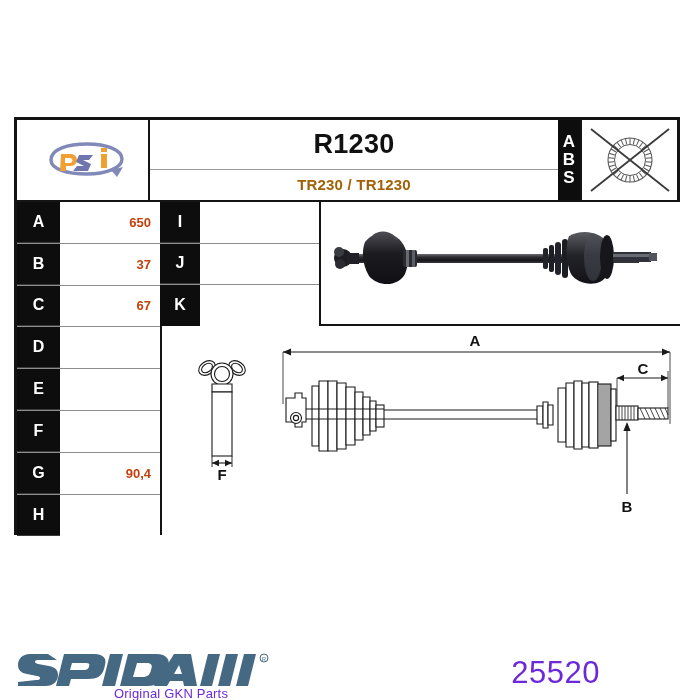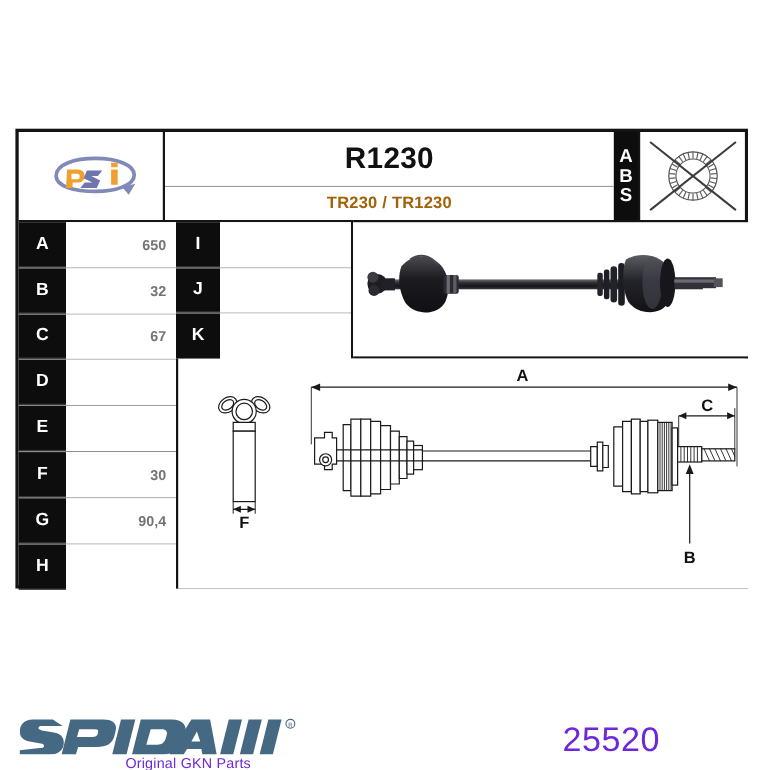--- a/index.html
+++ b/index.html
@@ -78,21 +78,21 @@
   .spec-key {
     width: 43px; background: #0d0d0d; color: #fff;
     display: flex; align-items: center; justify-content: center;
     font-size: 16px; font-weight: bold;
     border-bottom: 1px solid #3a3a3a;
   }
   .spec-val {
     flex: 1; background: #fff;
     display: flex; align-items: center; justify-content: flex-end;
     padding-right: 9px;
-    font-size: 13px; font-weight: bold; color: #737373;
+    font-size: 13px; font-weight: bold; color: #c2410c;
   }
 
   
   .spec2 {
     position: absolute; left: 143px; top: 80px;
     width: 161px; height: 126px;
     border-top: 2px solid #141414;
     border-right: 2px solid #141414;
   }
   .spec2 .spec-row { height: 41.5px; }
@@ -217,37 +217,36 @@
       </div>
     </div>
 
     <div class="spec">
       <div class="spec-row">
         <div class="spec-key">A</div>
         <div class="spec-val">650</div>
       </div>
       <div class="spec-row">
         <div class="spec-key">B</div>
-        <div class="spec-val">32</div>
+        <div class="spec-val">37</div>
       </div>
       <div class="spec-row">
         <div class="spec-key">C</div>
         <div class="spec-val">67</div>
       </div>
       <div class="spec-row">
         <div class="spec-key">D</div>
         <div class="spec-val"></div>
       </div>
       <div class="spec-row">
         <div class="spec-key">E</div>
         <div class="spec-val"></div>
       </div>
       <div class="spec-row">
         <div class="spec-key">F</div>
-        <div class="spec-val">30</div>
       </div>
       <div class="spec-row">
         <div class="spec-key">G</div>
         <div class="spec-val">90,4</div>
       </div>
       <div class="spec-row">
         <div class="spec-key">H</div>
         <div class="spec-val"></div>
       </div>
     </div>

